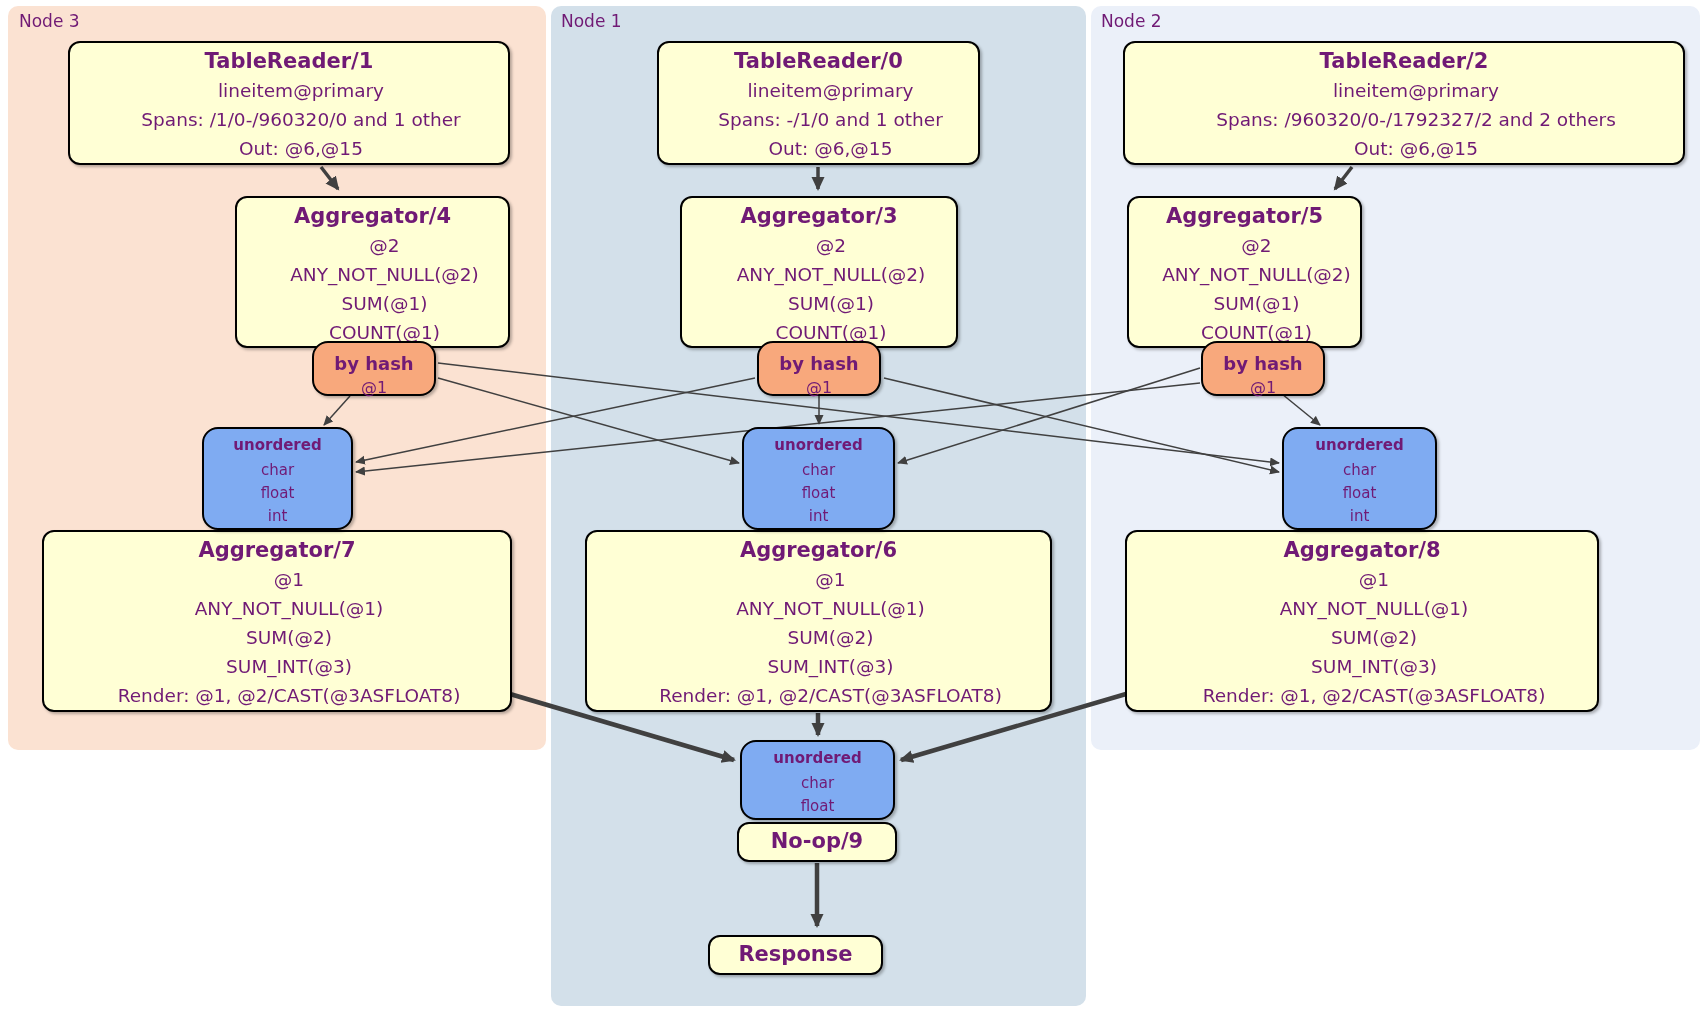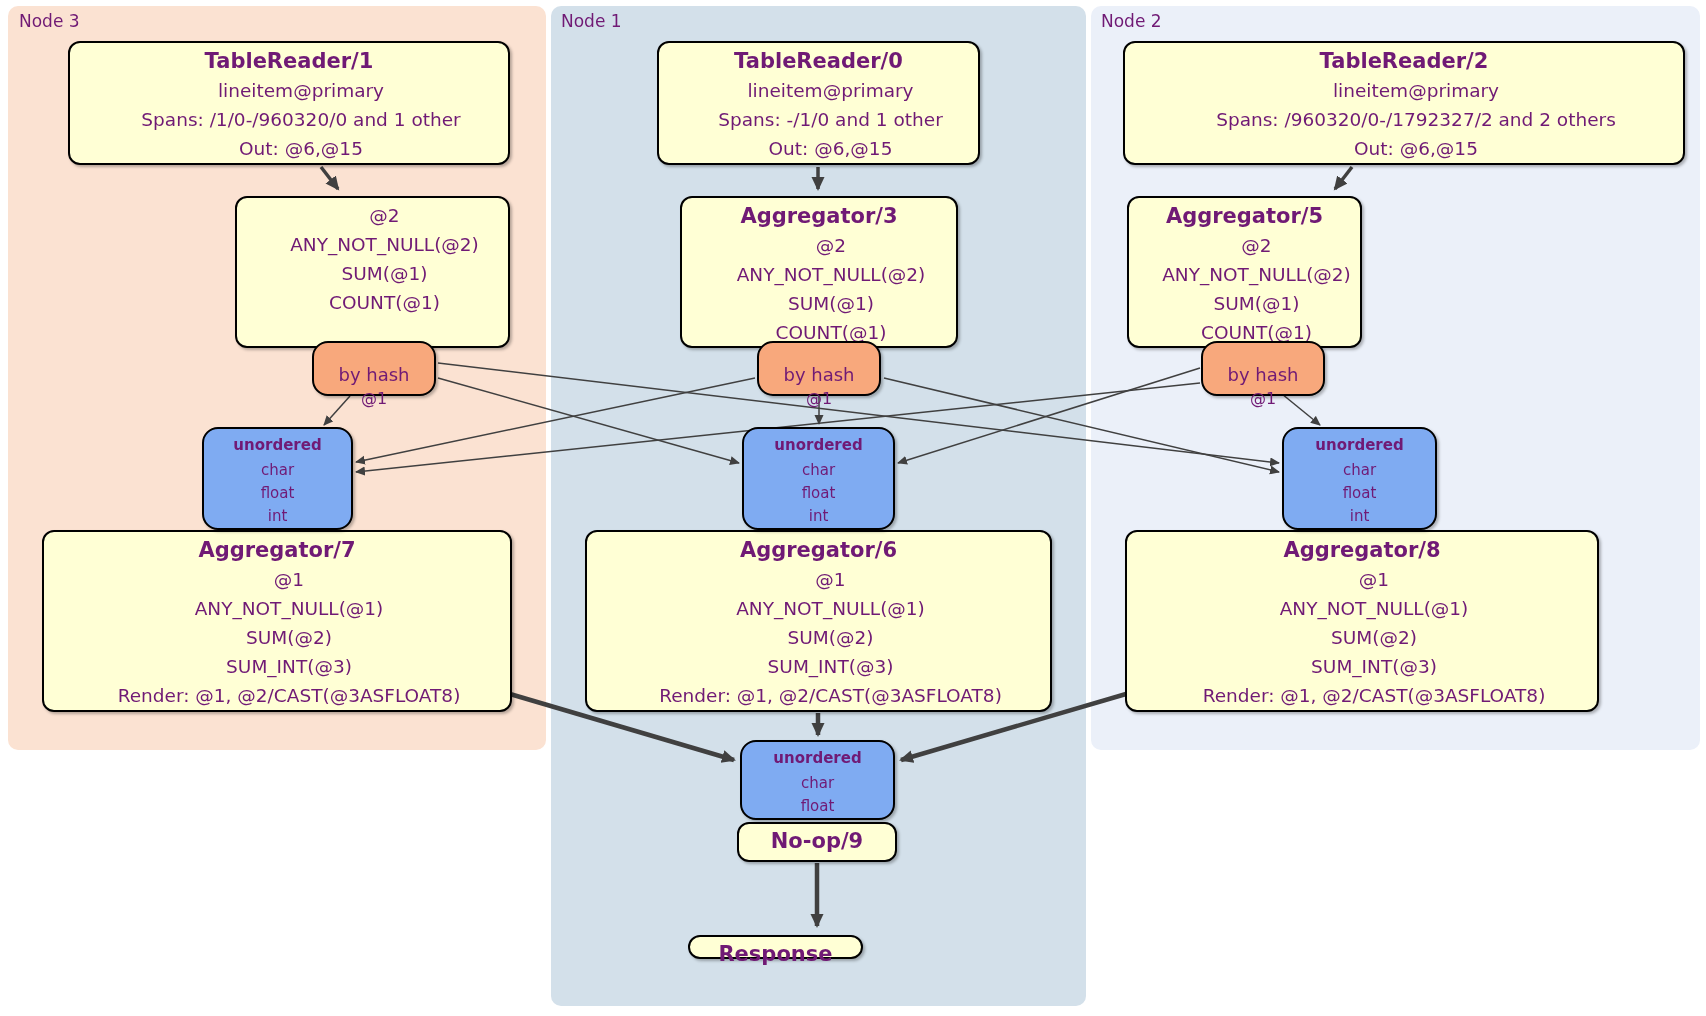--- a/index.html
+++ b/index.html
@@ -19,21 +19,21 @@
   .edge-thick{stroke:var(--edge,#404040);stroke-width:4.5;fill:none;}
   .ah{fill:var(--edge,#404040);}
   .box{
     position:absolute;border:2px solid #000;border-radius:12px;text-align:center;
     box-shadow:2px 2px 3px rgba(0,0,0,0.28);box-sizing:border-box;
   }
   .proc{background:var(--box-bg,#ffffd5);z-index:3;padding-top:3px;}
   .title{font-weight:bold;font-size:21px;line-height:30px;white-space:nowrap;}
   .bline{font-size:18.5px;line-height:29px;white-space:nowrap;padding-left:24px;}
   .router{background:var(--router-bg,#f8a87c);border-radius:16px;z-index:4;}
-  .rtitle{font-weight:normal;font-size:18px;line-height:26px;padding-top:19px;}
+  .rtitle{font-weight:bold;font-size:18px;line-height:26px;padding-top:8px;}
   .rkey{font-size:16px;line-height:21px;}
   .sync{background:var(--sync-bg,#7fabf2);border-radius:16px;z-index:4;}
   .stitle{font-weight:bold;font-size:15px;line-height:28px;padding-top:2px;}
   .stype{font-size:15px;line-height:23px;}
   .small-proc{background:var(--box-bg,#ffffd5);z-index:3;border-radius:12px;}
   .small-proc .title{line-height:35px;}
 </style>
 </head>
 <body>
 
@@ -78,20 +78,21 @@
     <line class="edge-thick" x1="817" y1="863" x2="817" y2="926" marker-end="url(#ah-thick)"></line>
   </svg>
 
   <div class="box proc" style="left:68px;top:41px;width:442px;height:124px;">
     <div class="title">TableReader/1</div>
     <div class="bline">lineitem@primary</div>
     <div class="bline">Spans: /1/0-/960320/0 and 1 other</div>
     <div class="bline">Out: @6,@15</div>
   </div>
   <div class="box proc" style="left:235px;top:196px;width:275px;height:152px;">
+    <div class="title">Aggregator/4</div>
     <div class="bline">@2</div>
     <div class="bline">ANY_NOT_NULL(@2)</div>
     <div class="bline">SUM(@1)</div>
     <div class="bline">COUNT(@1)</div>
   </div>
   <div class="box router" style="left:312px;top:341px;width:124px;height:55px;">
     <div class="rtitle">by hash</div>
     <div class="rkey">@1</div>
   </div>
   <div class="box sync" style="left:202px;top:427px;width:151px;height:103px;">
@@ -174,17 +175,17 @@
   </div>
 
   <div class="box sync" style="left:740px;top:740px;width:155px;height:80px;">
     <div class="stitle">unordered</div>
     <div class="stype">char</div>
     <div class="stype">float</div>
   </div>
   <div class="box small-proc" style="left:737px;top:822px;width:160px;height:40px;">
     <div class="title">No-op/9</div>
   </div>
-  <div class="box small-proc" style="left:688px;top:935px;width:175px;height:24px;">
+  <div class="box small-proc" style="left:708px;top:935px;width:175px;height:40px;">
     <div class="title">Response</div>
   </div>
 
 </div>
 
 </body></html>

